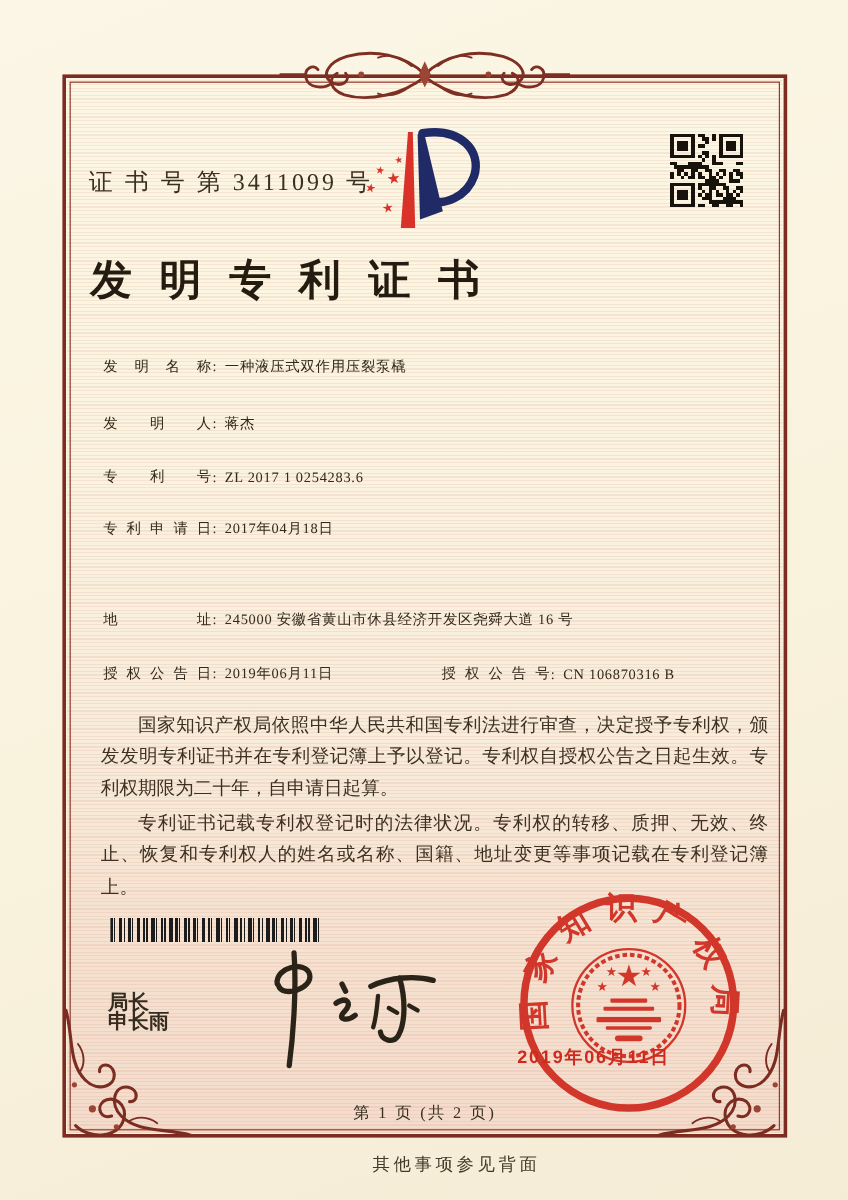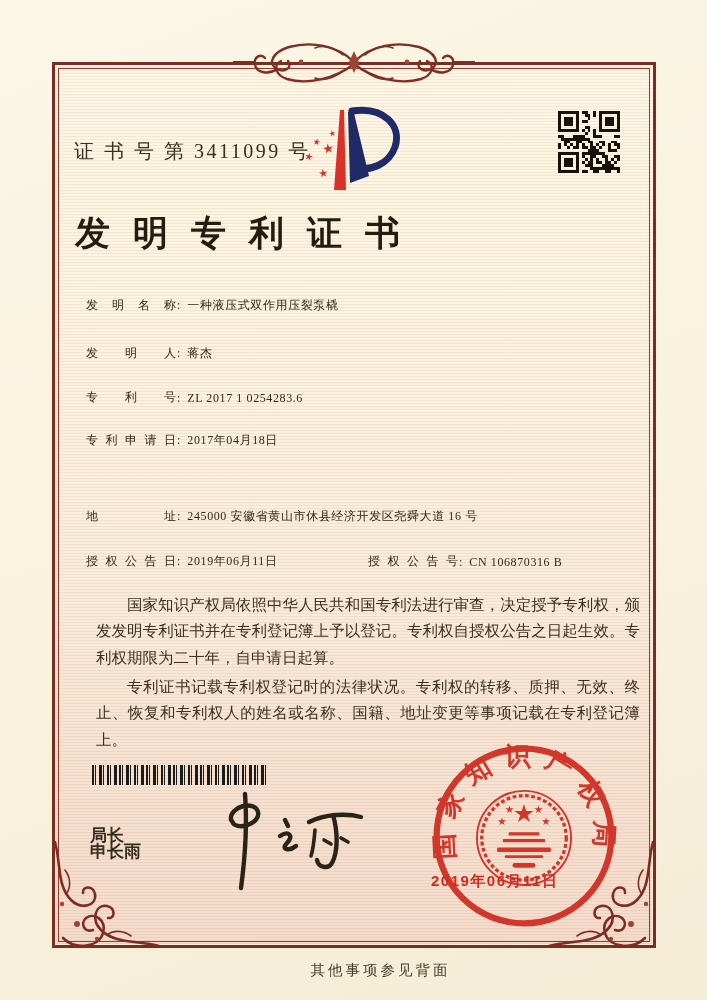--- a/index.html
+++ b/index.html
@@ -23,21 +23,21 @@
   .qr svg{width:100%;height:100%;}
   .title{position:absolute;left:52px;top:210px;width:604px;
          font-size:35px;font-weight:bold;letter-spacing:23px;text-indent:23px;color:#241c10;}
   .frow{position:absolute;left:86px;font-size:12px;white-space:nowrap;color:#32281b;}
   .flabel{display:inline-block;width:90px;text-align:justify;text-align-last:justify;vertical-align:bottom;}
   .fcolon{margin:0 7px 0 1px;}
   .fvalue{letter-spacing:0.6px;}
   .fpair2{position:absolute;left:282px;top:0;white-space:nowrap;}
   .body-text{position:absolute;left:84px;top:592px;width:556px;font-size:15.5px;
              line-height:1.7;text-align:justify;color:#3c3022;}
-  .body-text p{margin:0 0 3px 12px;text-indent:2em;}
+  .body-text p{margin:0 0 3px 0;text-indent:2em;}
   .barcode{position:absolute;left:92px;top:765px;width:176px;height:20px;
     background:repeating-linear-gradient(90deg,
       #1c1c1c 0px,#1c1c1c 2px,transparent 2px,transparent 3px,
       #1c1c1c 3px,#1c1c1c 4px,transparent 4px,transparent 7px,
       #1c1c1c 7px,#1c1c1c 10px,transparent 10px,transparent 11px,
       #1c1c1c 11px,#1c1c1c 12px,transparent 12px,transparent 15px,
       #1c1c1c 15px,#1c1c1c 17px,transparent 17px,transparent 18px,
       #1c1c1c 18px,#1c1c1c 19px,transparent 19px,transparent 22px,
       #1c1c1c 22px,#1c1c1c 25px,transparent 25px,transparent 27px);}
   .sig-title{position:absolute;left:90px;top:824px;font-family:Liberation Mono, monospace;
@@ -353,16 +353,17 @@
           <rect x="84" y="96" width="32" height="3.6" rx="1" stroke="none"></rect>
           <rect x="78" y="103" width="44" height="3.6" rx="1" stroke="none"></rect>
           <rect x="72" y="112" width="56" height="4.6" rx="1" stroke="none"></rect>
           <rect x="80" y="120" width="40" height="3" rx="1" stroke="none"></rect>
           <rect x="88" y="128" width="24" height="5" rx="2.5" stroke="none"></rect>
         </g>
       </svg>
     </div>
     <div class="seal-date">2019年06月11日</div>
 
+    <div class="page-indicator">第 1 页 (共 2 页)</div>
     <div class="footer-note">其他事项参见背面</div>
 
   </div>
 </div>
 
 </body></html>

